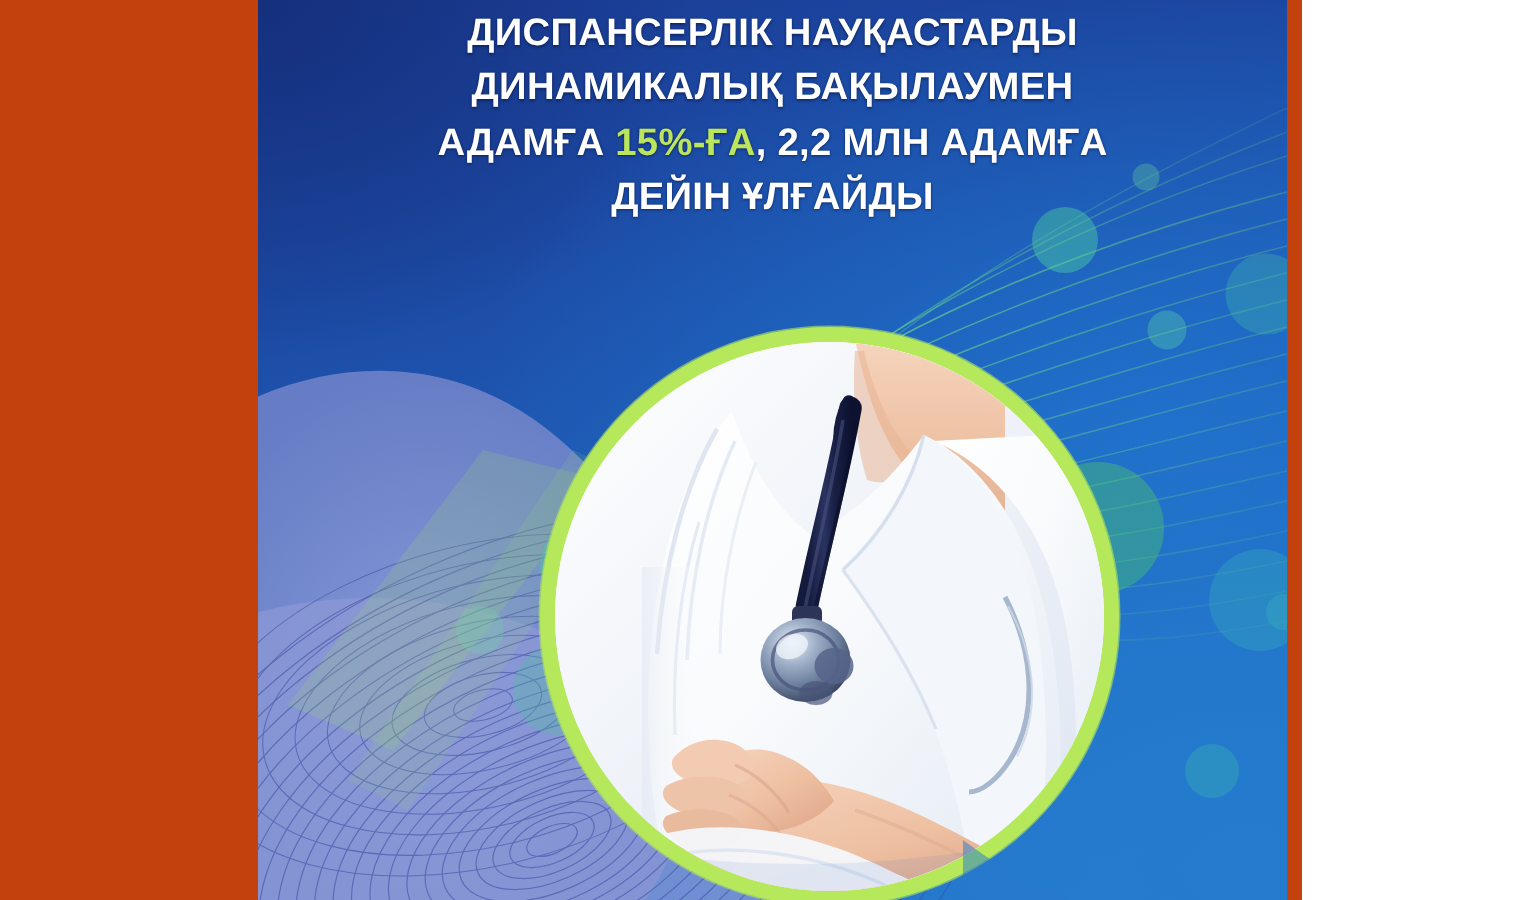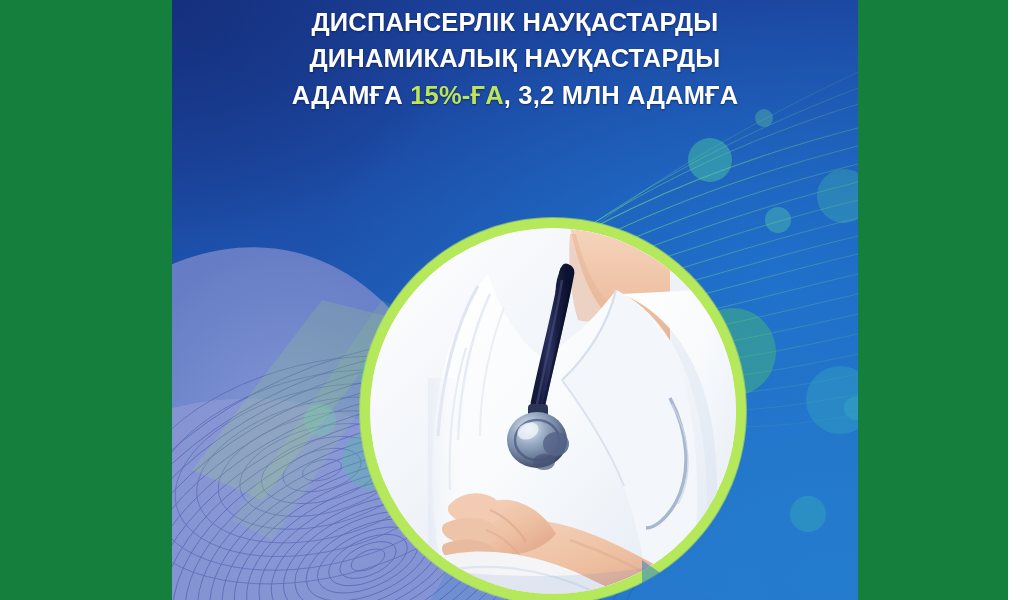--- a/index.html
+++ b/index.html
@@ -1,18 +1,18 @@
 <!DOCTYPE html>
 <html><head>
 <meta charset="utf-8">
 <style>
   html,body{margin:0;padding:0;background:#ffffff;}
   body{width:1024px;height:600px;overflow:hidden;font-family:"Liberation Sans",sans-serif;}
 
-  #stage{position:relative;width:1008px;height:600px;background:#15803d;overflow:hidden;}
+  #stage{position:relative;width:868px;height:600px;background:#c2410c;overflow:hidden;}
 
   
   #poster{
     position:absolute;left:172px;top:0;width:686px;height:600px;overflow:hidden;
     background:
       radial-gradient(120% 95% at 96% 96%, rgba(36,124,206,1) 0%, rgba(33,110,197,0) 58%),
       radial-gradient(110% 80% at 88% 48%, rgba(31,112,203,1) 0%, rgba(28,86,180,0) 62%),
       linear-gradient(168deg, #1b3d96 0%, #1c4aa4 26%, #1f5cb6 52%, #2370c6 76%, #2877cb 100%);
   }
 
@@ -303,17 +303,18 @@
     </div>
 
     <svg class="deco" viewBox="0 0 686 600" preserveAspectRatio="none">
       <path d="M 470 560 C 500 582, 520 594, 540 600 L 470 600 Z" fill="#2877cb" opacity=".5"></path>
     </svg>
 
   </div>
 
   <div id="headline">
     <span class="ln">ДИСПАНСЕРЛІК НАУҚАСТАРДЫ</span>
-    <span class="ln">ДИНАМИКАЛЫҚ НАУҚАСТАРДЫ</span>
-    <span class="ln"><span>АДАМҒА </span><span class="hl">15%-ҒА</span><span>, 3,2 МЛН АДАМҒА</span></span>
+    <span class="ln">ДИНАМИКАЛЫҚ БАҚЫЛАУМЕН</span>
+    <span class="ln"><span>АДАМҒА </span><span class="hl">15%-ҒА</span><span>, 2,2 МЛН АДАМҒА</span></span>
+    <span class="ln">ДЕЙІН ҰЛҒАЙДЫ</span>
   </div>
 
 </div>
 
 </body></html>

